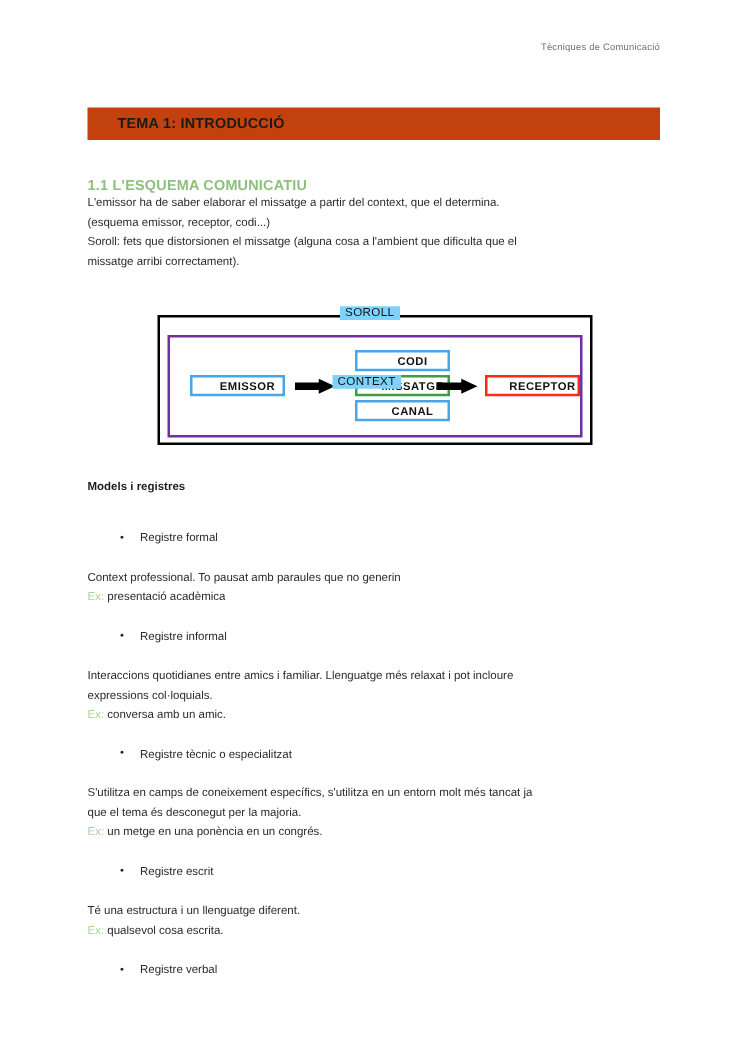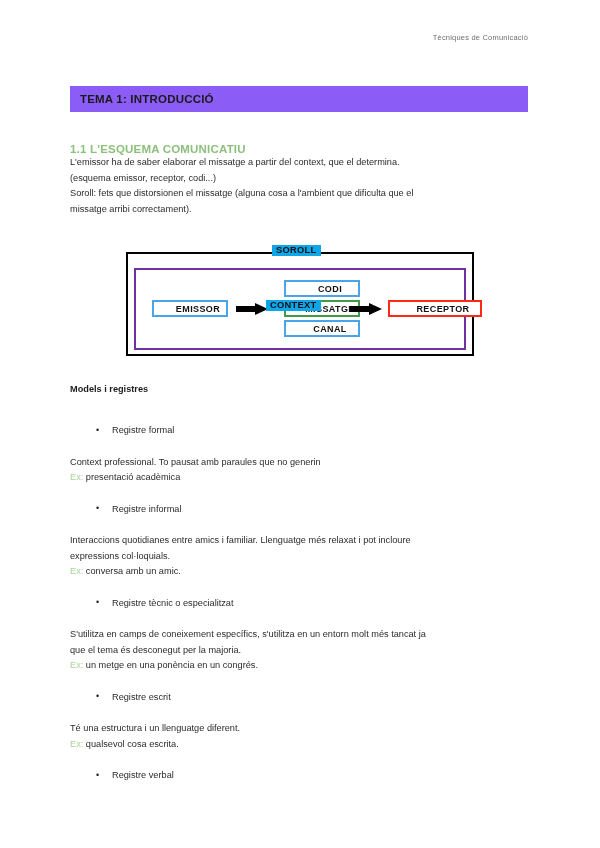--- a/index.html
+++ b/index.html
@@ -31,25 +31,25 @@
     letter-spacing: 0.2px;
     white-space: nowrap;
   }
   .content {
     position: absolute;
     left: 70px;
     top: 86px;
     width: 458px;
   }
   .title-banner {
-    background: #8b5cf6;
+    background: #c2410c;
     height: 26px;
     display: flex;
     align-items: center;
-    padding-left: 10px;
+    padding-left: 24px;
     box-sizing: border-box;
   }
   .title-banner span {
     font-size: 11.5px;
     font-weight: bold;
     color: #1a1a1a;
     letter-spacing: 0.2px;
   }
   .section-heading {
     margin-top: 31px;
@@ -116,23 +116,23 @@
     left: 64px;
     top: 30px;
     width: 332px;
     height: 82px;
     border: 2px solid #7030a0;
     box-sizing: border-box;
     background: transparent;
   }
   .lbl-soroll, .lbl-context {
     position: absolute;
-    background: #0ea5e9;
+    background: #7dd3fc;
     font-size: 9.3px;
-    font-weight: bold;
+    font-weight: normal;
     color: #111111;
     letter-spacing: 0.3px;
     padding: 0 4px;
     line-height: 11px;
     z-index: 4;
   }
   .lbl-soroll {
     left: 202px;
     top: 7px;
   }
@@ -157,21 +157,21 @@
     padding-left: 16px;
   }
   .node-blue   { border: 2px solid #49a4e8; }
   .node-green  { border: 2px solid #3f9c45; }
   .node-red    { border: 2px solid #ff2a15; }
 
   .node-emissor  { left: 82px;  top: 62px;  width: 76px; }
   .node-codi     { left: 214px; top: 42px;  width: 76px; }
   .node-missatge { left: 214px; top: 62px;  width: 76px; }
   .node-canal    { left: 214px; top: 82px;  width: 76px; }
-  .node-receptor { left: 318px; top: 62px;  width: 94px; }
+  .node-receptor { left: 318px; top: 62px;  width: 76px; }
 
   .arrow {
     position: absolute;
     top: 65px;
     width: 33px;
     height: 12px;
     z-index: 3;
   }
   .arrow-1 { left: 166px; }
   .arrow-2 { left: 280px; }

